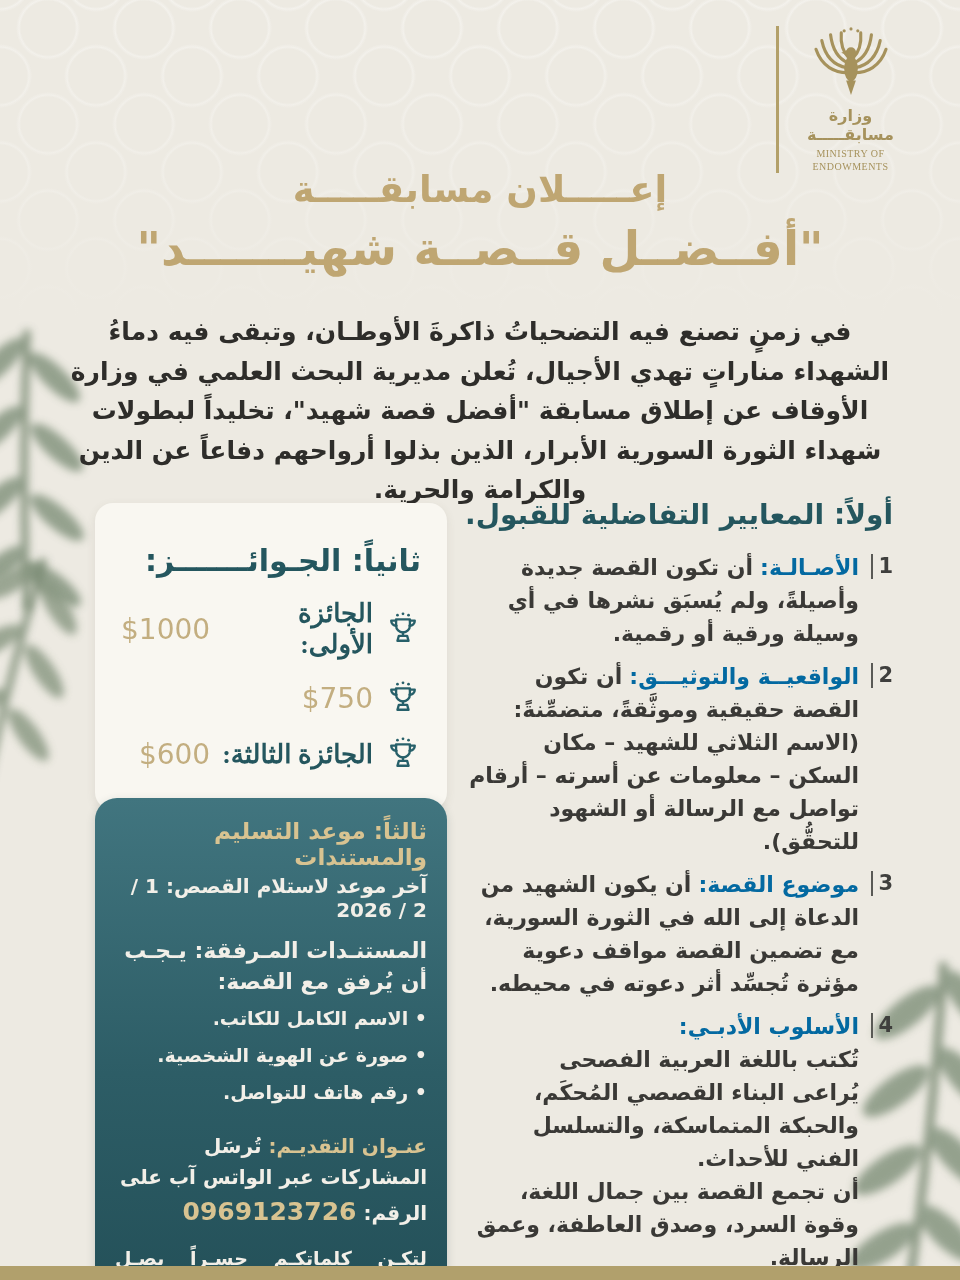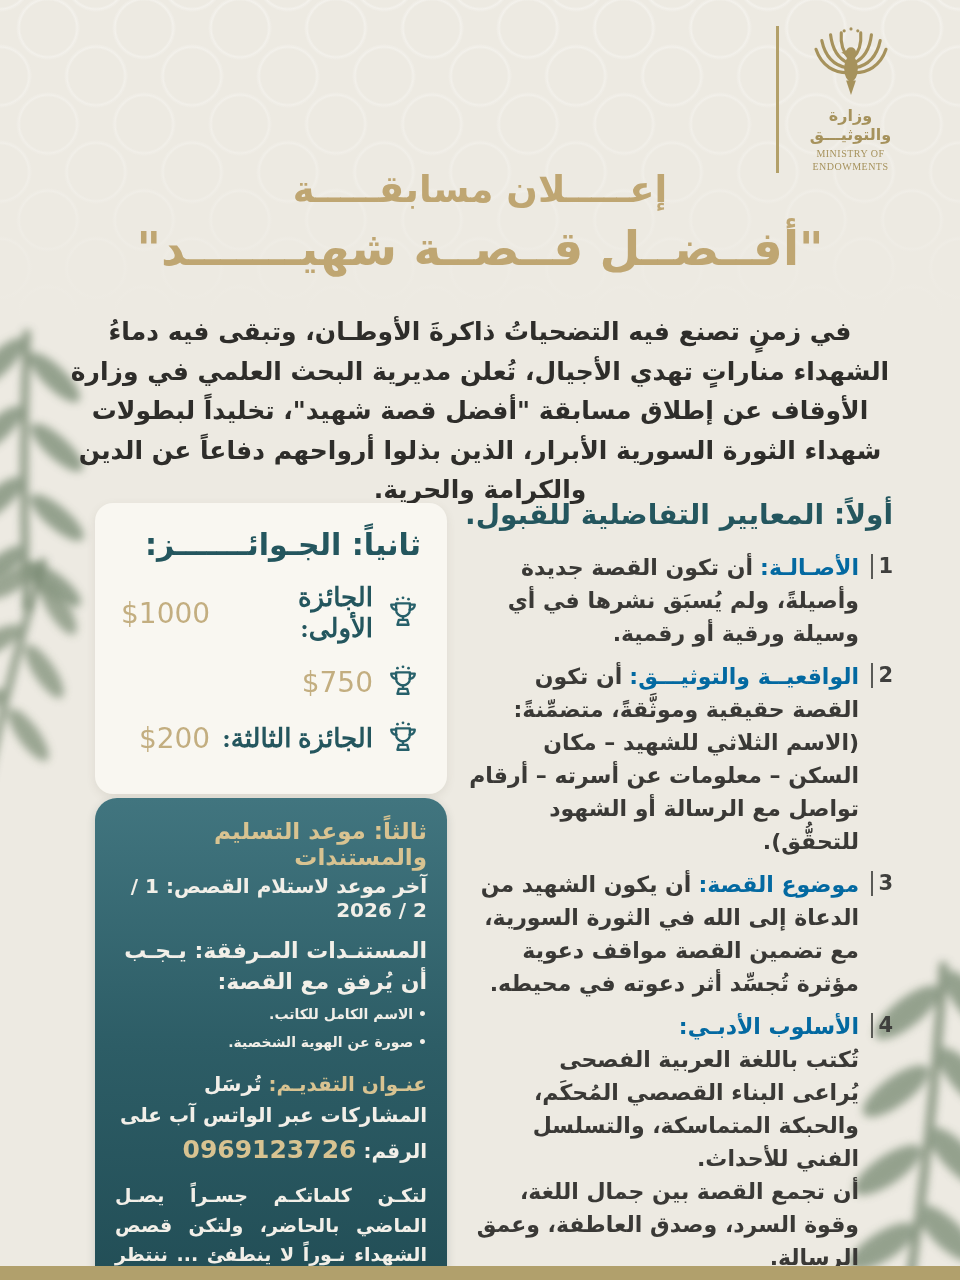--- a/index.html
+++ b/index.html
@@ -58,41 +58,41 @@
     font-size:21px; font-weight:bold; color:#3f3f3d;
     border-left:2px solid #5a5a56; padding-left:5px; line-height:1.2;
   }
   .item-label { color:#0369a1; font-weight:bold; }
   .item-text { color:#3a3936; font-weight:bold; white-space:pre-line; }
 
   
   .prizes {
     position:absolute; top:503px; left:95px; width:352px; min-height:268px;
     background:#f9f7f1; border-radius:18px; box-shadow:0 3px 10px rgba(90,80,60,.10);
-    padding:24px 26px 18px;
+    padding:40px 26px 18px;
   }
   .prizes-heading { font-size:30px; font-weight:bold; color:#24565e; margin-bottom:18px; }
   .prize-row { display:flex; align-items:center; gap:12px; margin:20px 0; }
   .prize-icon { flex:0 0 auto; display:flex; }
   .prize-label { font-size:26px; font-weight:bold; color:#24565e;font-family:Liberation Serif, serif; }
   .prize-amount { font-size:28px; font-weight:normal; color:#c3ae80; direction:ltr; unicode-bidi:isolate; }
 
   
   .submission {
     position:absolute; top:798px; left:95px; width:352px; min-height:428px;
     background:linear-gradient(180deg,#41757f 0%, #2d5d66 45%, #1f4a52 100%);
     border-radius:22px; padding:20px 20px 18px; color:#f2efe8;
     box-shadow:0 3px 10px rgba(40,60,60,.18);
   }
   .sub-heading { color:#d8c391; font-size:23px; font-weight:bold; }
   .sub-deadline { font-size:20px; font-weight:bold; margin-top:4px; }
   .sub-docs-title { font-size:22px; font-weight:bold; margin-top:14px; line-height:1.4; }
-  .sub-doc { font-size:14px; font-weight:bold; line-height:1.75; margin-top:4px; }
+  .sub-doc { font-size:19px; font-weight:bold; line-height:1.75; margin-top:4px; }
   .sub-doc::before { content:"• "; color:#f2efe8; }
-  .sub-address { margin-top:14px; font-size:20px; font-weight:bold; line-height:1.55; }
+  .sub-address { margin-top:22px; font-size:20px; font-weight:bold; line-height:1.55; }
   .sub-address-label { color:#d8c391; }
   .sub-phone { color:#d8c391; font-size:25px; direction:ltr; unicode-bidi:isolate; letter-spacing:1px; }
   .sub-closing { margin-top:12px; font-size:19px; font-weight:bold; line-height:1.55; text-align:justify; text-align-last:center; }
 
   .footer-bar { position:absolute; left:0; right:0; bottom:0; height:14px; background:#b1a06c; }
 </style>
 </head>
 <body>
 
 <div class="page">
@@ -153,21 +153,21 @@
       <g fill="#a6925c">
         <ellipse cx="42" cy="44" rx="7" ry="13"></ellipse>
         <circle cx="42" cy="27" r="5.2"></circle>
         <path d="M38 25 l-6 2.5 6 2.5 z"></path>
         <path d="M37 56 l5 15 5 -15 z"></path>
         <circle cx="35" cy="5" r="1.6"></circle>
           <circle cx="42" cy="3" r="1.6"></circle>
           <circle cx="49" cy="5" r="1.6"></circle>
       </g>
     </svg>
-    <div class="logo-ar">وزارة والتوثيـــق</div>
+    <div class="logo-ar">وزارة مسابقـــــة</div>
     <div class="logo-en">
       <span>MINISTRY OF</span><br>
       <span>ENDOWMENTS</span>
     </div>
   </div>
 
   <div class="title-block">
     <div class="title-line1">إعـــــلان مسابقـــــة</div>
     <div class="title-line2">"أفــضــل قــصــة شهيـــــــد"</div>
   </div>
@@ -258,30 +258,31 @@
             <path d="M10 18 h6 l1 3.5 h-8 Z"></path>
           </g>
           <g fill="#27606a">
               <circle cx="9" cy="3" r="1"></circle>
               <circle cx="13" cy="2" r="1"></circle>
               <circle cx="17" cy="3" r="1"></circle>
             </g>
         </svg>
       </span>
       <span class="prize-label">الجائزة الثالثة:</span>
-      <span class="prize-amount">$200</span>
+      <span class="prize-amount">$600</span>
     </div>
   </div>
 
   <div class="submission">
     <div class="sub-heading">ثالثاً: موعد التسليم والمستندات</div>
     <div class="sub-deadline">آخر موعد لاستلام القصص: 1 / 2 / 2026</div>
     <div class="sub-docs-title">المستنـدات المـرفقة: يـجـب أن يُرفق مع القصة:</div>
     <div class="sub-doc">الاسم الكامل للكاتب.</div>
     <div class="sub-doc">صورة عن الهوية الشخصية.</div>
+    <div class="sub-doc">رقم هاتف للتواصل.</div>
     <div class="sub-address">
       <span class="sub-address-label">عنـوان التقديـم:</span>
       <span>تُرسَل المشاركات عبر الواتس آب على الرقم:</span>
       <span class="sub-phone">0969123726</span>
     </div>
     <div class="sub-closing">لتكـن كلماتكـم جسـراً يصـل الماضي بالحاضر، ولتكن قصص الشهداء نـوراً لا ينطفئ ... ننتظر مشاركاتكم، فالذاكرة لا تُكتب إلا بأقلام الأوفياء.</div>
   </div>
 
   <div class="footer-bar"></div>
 </div>

